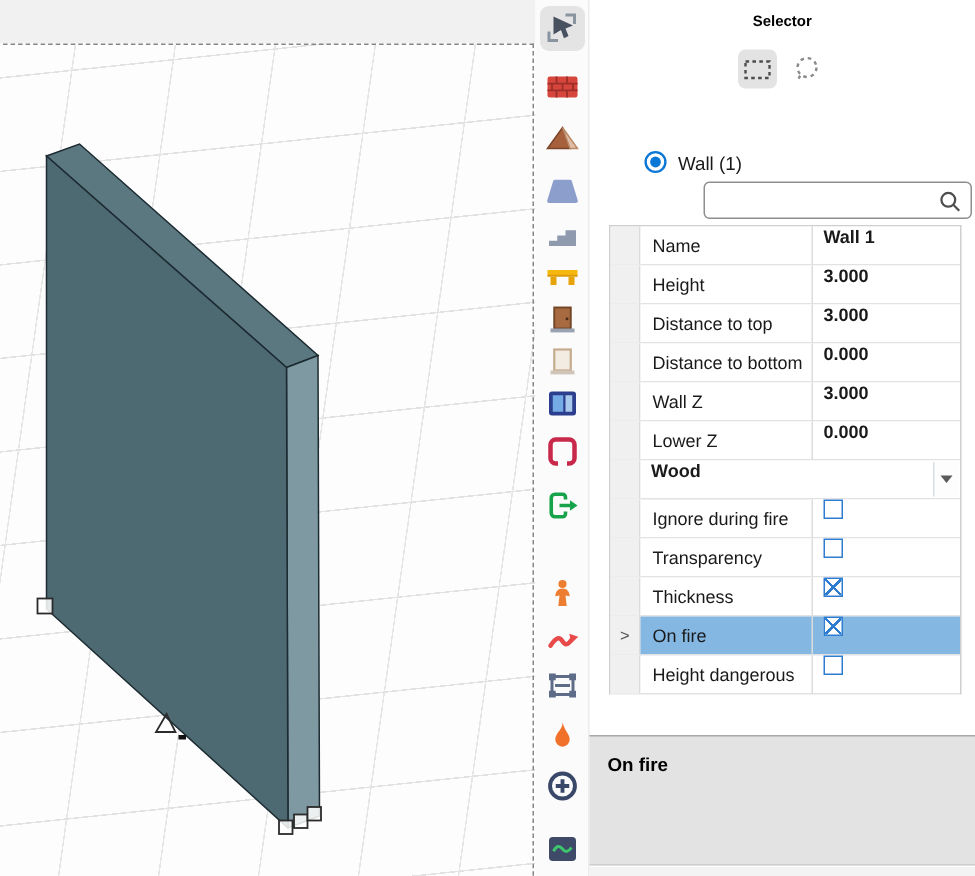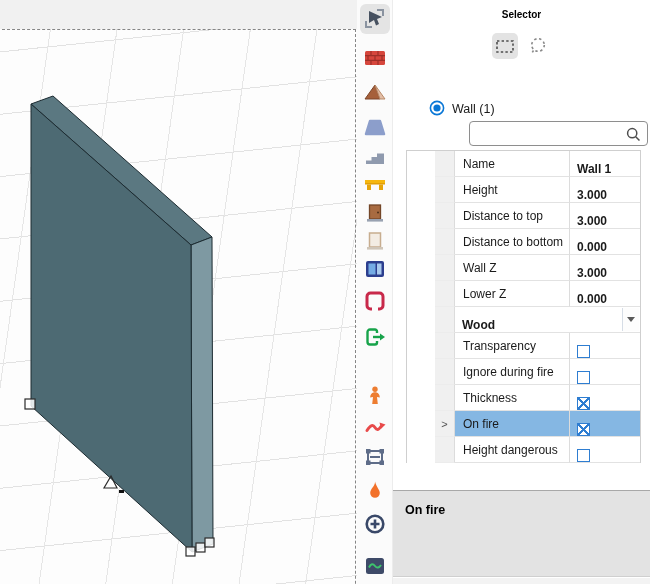--- a/index.html
+++ b/index.html
@@ -30,27 +30,27 @@
   .mode-btn { width:26px; height:26px; border-radius:5px; display:flex; align-items:center; justify-content:center; }
   .mode-btn.active { background:#e3e3e3; }
 
   .objtype { position:absolute; top:79px; left:12px; display:flex; align-items:center; gap:7px; font-size:12.5px; }
   .radio-row { position:absolute; top:100px; left:36px; display:flex; align-items:flex-end; gap:7px; font-size:12.5px; }
 
   .searchbox { position:absolute; top:121px; left:76px; width:179px; height:25px; border:1px solid #8e8e8e; border-radius:4px; background:#fff; }
   .searchbox input { position:absolute; left:6px; top:1px; width:145px; height:21px; border:none; outline:none; font-family:"Liberation Sans",sans-serif; font-size:12px; background:transparent; }
   .search-ico { position:absolute; right:5px; top:4px; }
 
-  .ptable { position:absolute; top:150px; left:13px; width:235px; border:1px solid #cfcfcf; border-bottom:none;padding-left:28px; }
+  .ptable { position:absolute; top:150px; left:13px; width:235px; border:1px solid #cfcfcf; border-bottom:none; }
   .prow { display:flex; height:26px; }
   .gutter { width:20px; background:#f0f0f0; border-right:1px solid #dcdcdc; border-bottom:1px solid #ececec; display:flex; align-items:center; justify-content:center; color:#555; font-size:11px; }
   .gutter::after { content:""; }
   .gutter[data-exp="true"]::after { content:">"; }
   .lab { width:115px; padding-left:8px; display:flex; align-items:center; border-right:1px solid #dcdcdc; border-bottom:1px solid #e2e2e2; background:#fff; white-space:nowrap; overflow:hidden; }
-  .val { flex:1; padding-left:7px; display:flex; align-items:flex-end; font-weight:bold; background:#fff; border-bottom:1px solid #e2e2e2; position:relative; }
+  .val { flex:1; padding-left:7px; display:flex; align-items:flex-start; font-weight:bold; background:#fff; border-bottom:1px solid #e2e2e2; position:relative; }
   .prow[data-selected="true"] .lab, .prow[data-selected="true"] .val { background:#85b7e3; }
   .cb { width:13px; height:13px; border:1px solid #2e7dd1; background:#fff; display:none; }
   .cb[data-state] { display:block; }
   .cb[data-state="checked"] { background-image:
       linear-gradient(45deg, transparent 44%, #2e7dd1 44%, #2e7dd1 56%, transparent 56%),
       linear-gradient(-45deg, transparent 44%, #2e7dd1 44%, #2e7dd1 56%, transparent 56%); }
   .dd-btn { position:absolute; right:1px; top:1px; bottom:1px; width:17px; display:none; align-items:center; justify-content:center; border-left:1px solid #d6dde6; background:#fdfdfd; }
   .dd-btn[data-show="true"] { display:flex; }
   .dd-btn::after { content:""; width:0; height:0; border-left:4px solid transparent; border-right:4px solid transparent; border-top:5px solid #5a5a5a; }
 
@@ -285,29 +285,29 @@
       <div class="prow">
         <div class="gutter"></div>
         <div class="val">
             <span>Wood</span>
 
           <span class="dd-btn" data-show="true"></span>
           </div>
       </div>
       <div class="prow">
         <div class="gutter"></div>
+        <div class="lab">Ignore during fire</div>
+        <div class="val">
+            <span></span>
+          <span class="cb" data-state="unchecked"></span>
+          </div>
+      </div>
+      <div class="prow">
+        <div class="gutter"></div>
         <div class="lab">Transparency</div>
-        <div class="val">
-            <span></span>
-          <span class="cb" data-state="unchecked"></span>
-          </div>
-      </div>
-      <div class="prow">
-        <div class="gutter"></div>
-        <div class="lab">Ignore during fire</div>
         <div class="val">
             <span></span>
           <span class="cb" data-state="unchecked"></span>
           </div>
       </div>
       <div class="prow">
         <div class="gutter"></div>
         <div class="lab">Thickness</div>
         <div class="val">
             <span></span>

